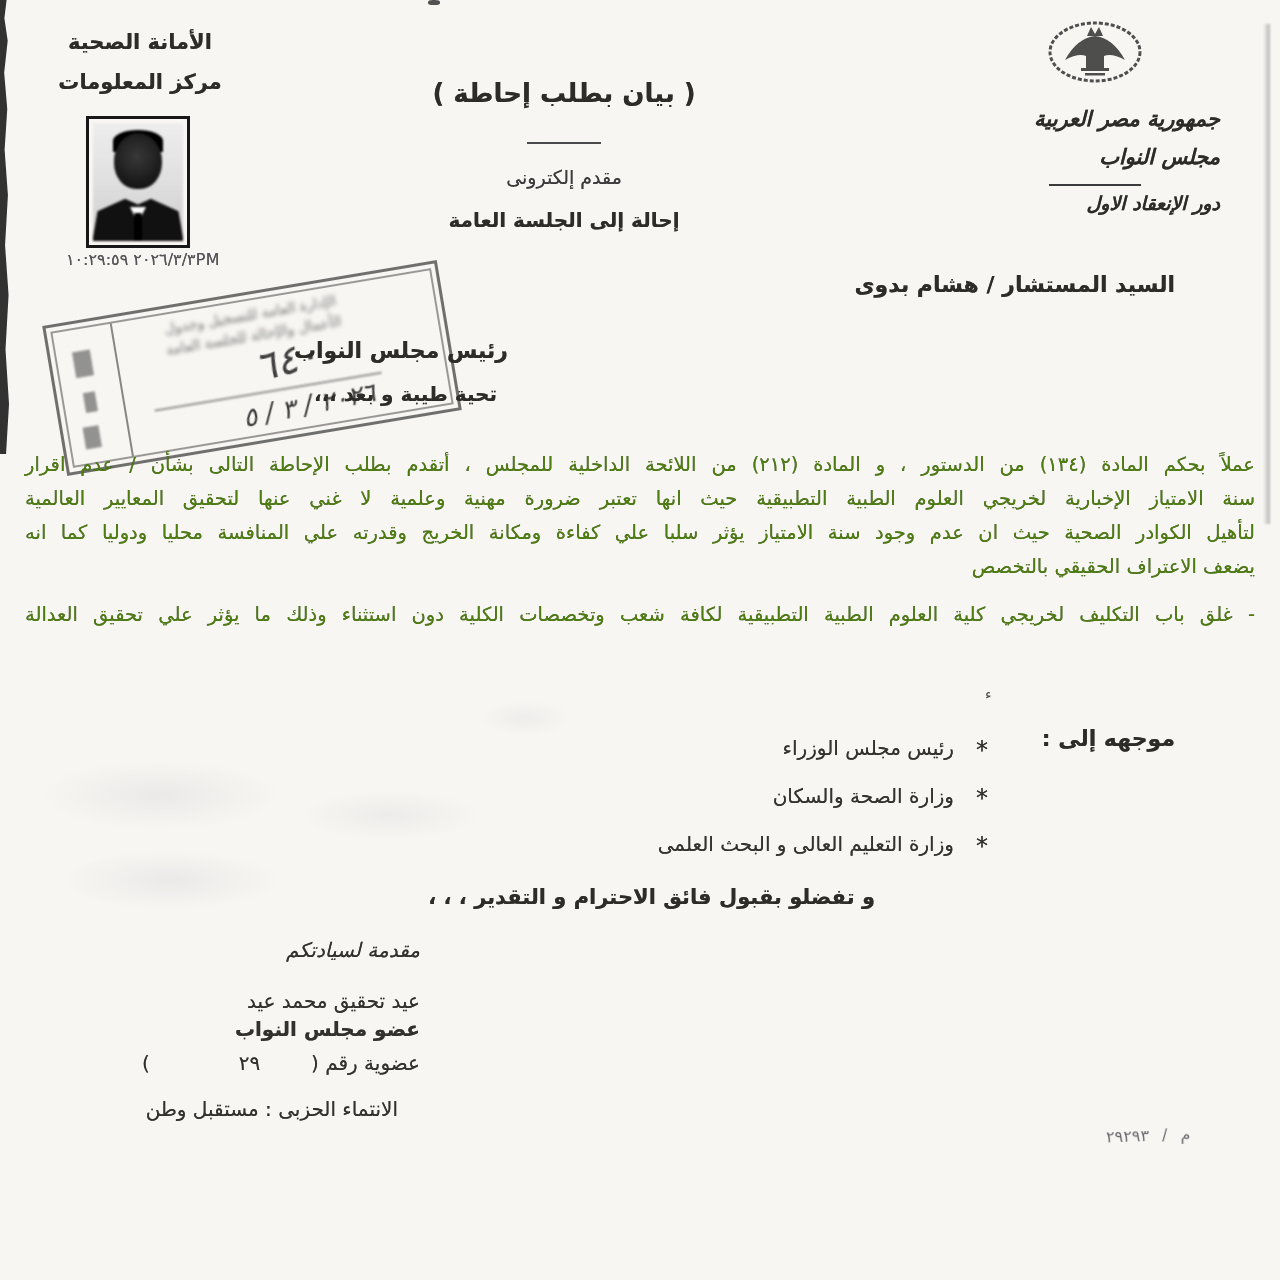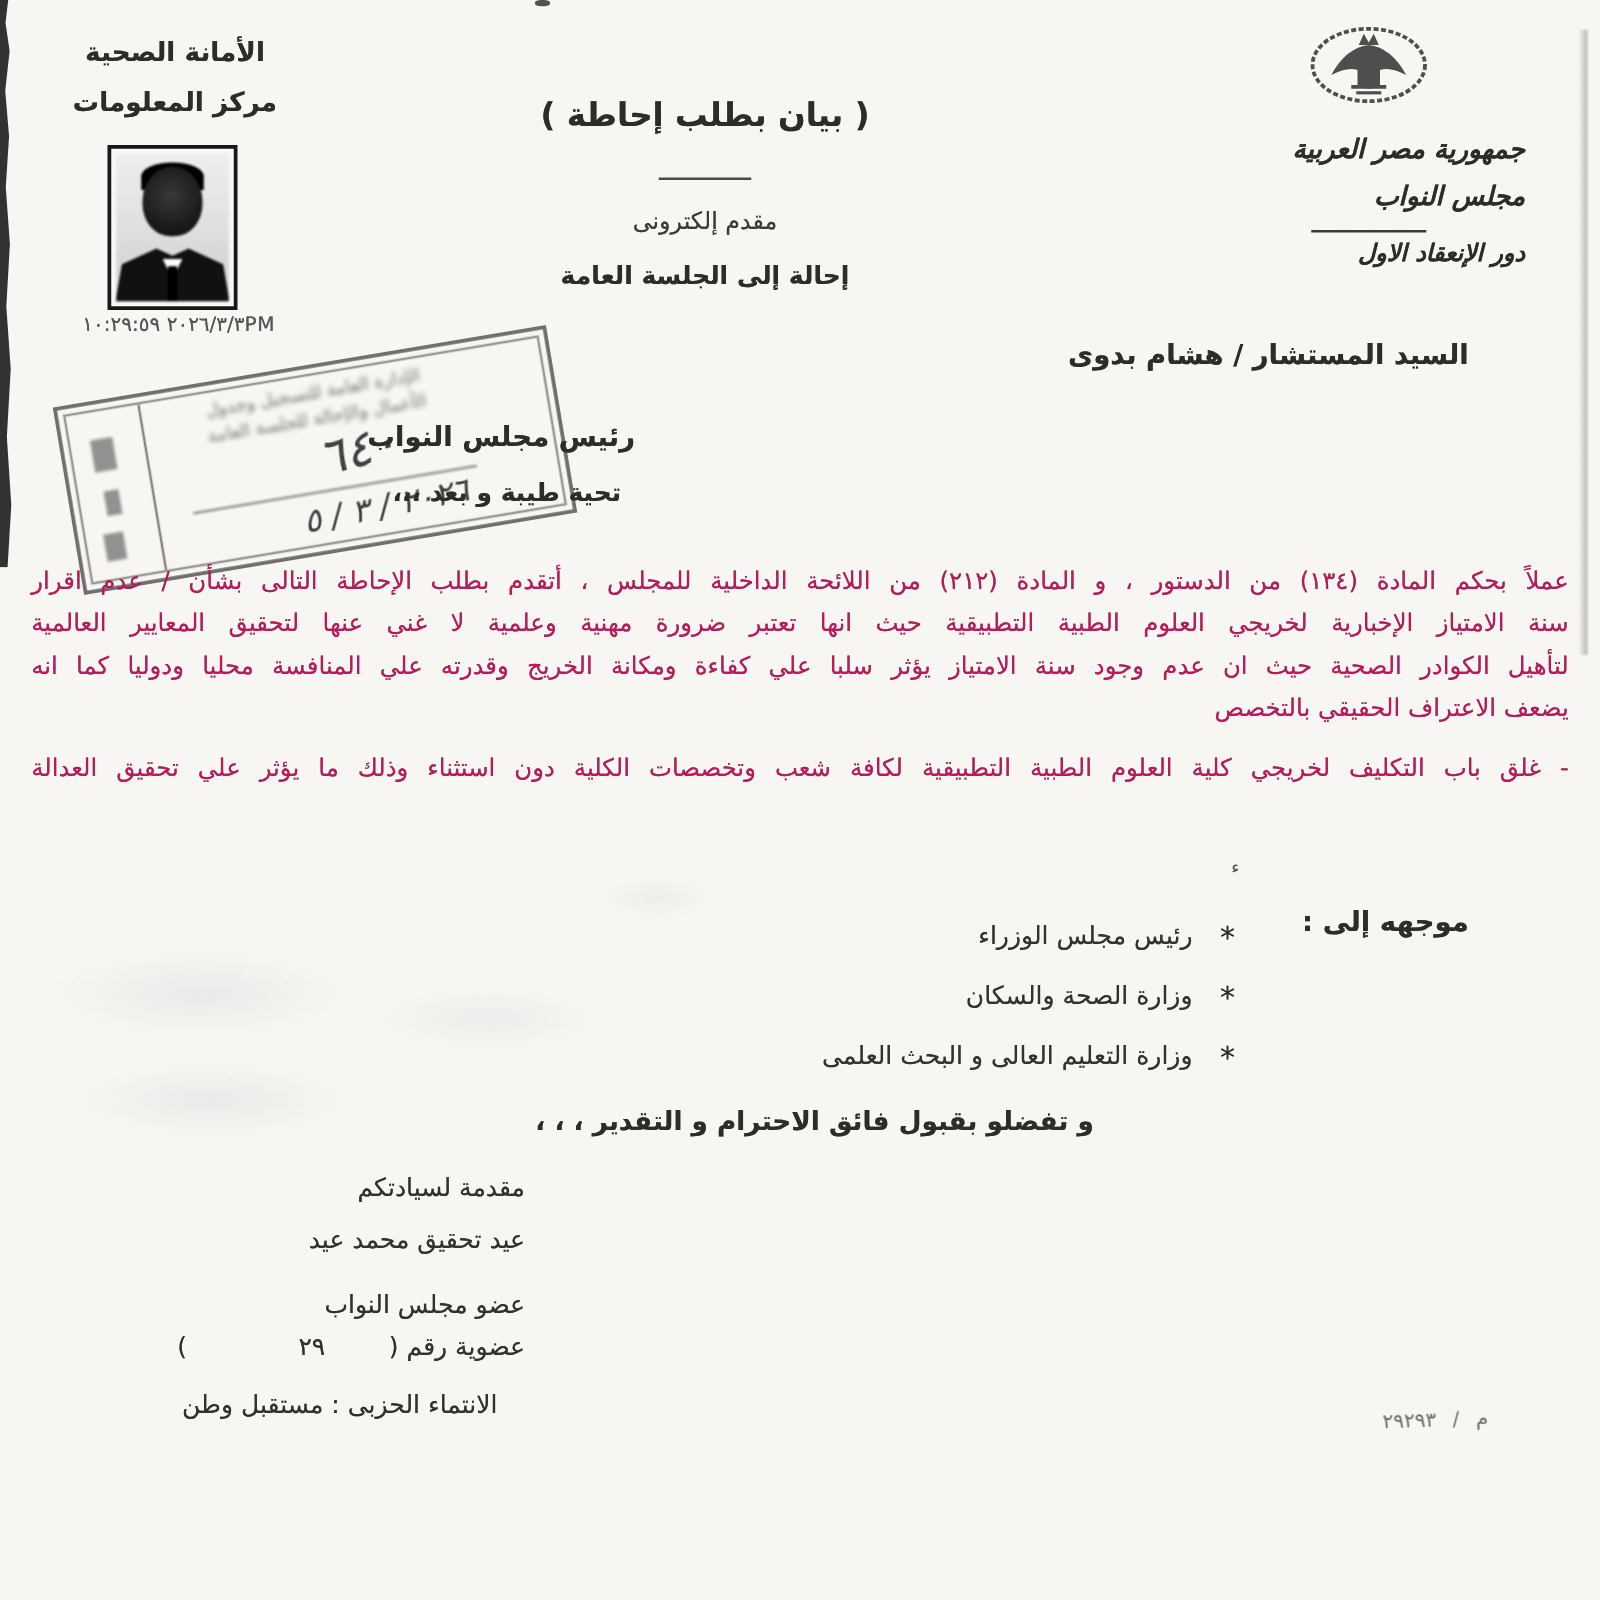--- a/index.html
+++ b/index.html
@@ -94,42 +94,42 @@
     position:absolute;right:80px;top:104px;font-size:26px;color:#303030;
     letter-spacing:5px;transform:rotate(-2deg);filter:blur(.35px);font-style:italic;
   }
 
   
   .addr-name{right:105px;top:272px;font-size:22px;}
   .addr-title{right:772px;top:338px;font-size:22px;}
   .greeting{right:783px;top:382px;font-size:20px;}
 
   
-  .body-p{left:25px;right:25px;text-align:right;font-size:19.5px;line-height:34px;color:#be185d;}
+  .body-p{left:25px;right:25px;text-align:right;font-size:19.5px;line-height:34px;color:#4d7c0f;}
   .body-p .just{text-align:justify;text-align-last:justify;}
   .p1{top:448px;}
   .p2{top:598px;}
   .stray{left:985px;top:686px;font-size:14px;color:#4a4a4a;}
 
   
   .directed-label{right:105px;top:726px;font-size:22px;}
   .directed-list{right:292px;top:736px;}
   .directed-row{display:flex;flex-direction:row;align-items:flex-start;direction:rtl;height:48px;}
   .directed-row .ast{font-size:24px;width:34px;color:#2e2c29;}
   .directed-row .item{font-size:20px;color:#34322e;}
 
   
   .closing{right:405px;top:885px;font-size:21px;}
 
   
   .sig-block{right:860px;top:938px;text-align:right;width:420px;}
   .sig-line{font-size:20px;color:#33312d;}
-  .sig-presented{margin-bottom:14px;}
+  .sig-presented{margin-bottom:24px;font-style:italic;}
   .sig-name{line-height:31px;}
-  .sig-role{margin-top:24px;}
+  .sig-role{font-weight:bold;}
   .sig-membership{margin-top:10px;white-space:pre;font-size:20px;}
   .sig-party{margin-top:22px;margin-right:22px;font-size:20px;}
 
   
   .ref-num{right:90px;top:1126px;font-size:16px;color:#6b6b6e;letter-spacing:3px;word-spacing:8px;transform:rotate(-2deg);filter:blur(.25px);}
 
   
   .edge-left{
     left:0;top:0;width:11px;height:454px;background:#171717;opacity:.88;
     clip-path:polygon(0 0,60% 0,40% 4%,70% 9%,38% 16%,66% 24%,42% 33%,72% 43%,46% 54%,78% 65%,50% 77%,82% 89%,55% 100%,0 100%);

